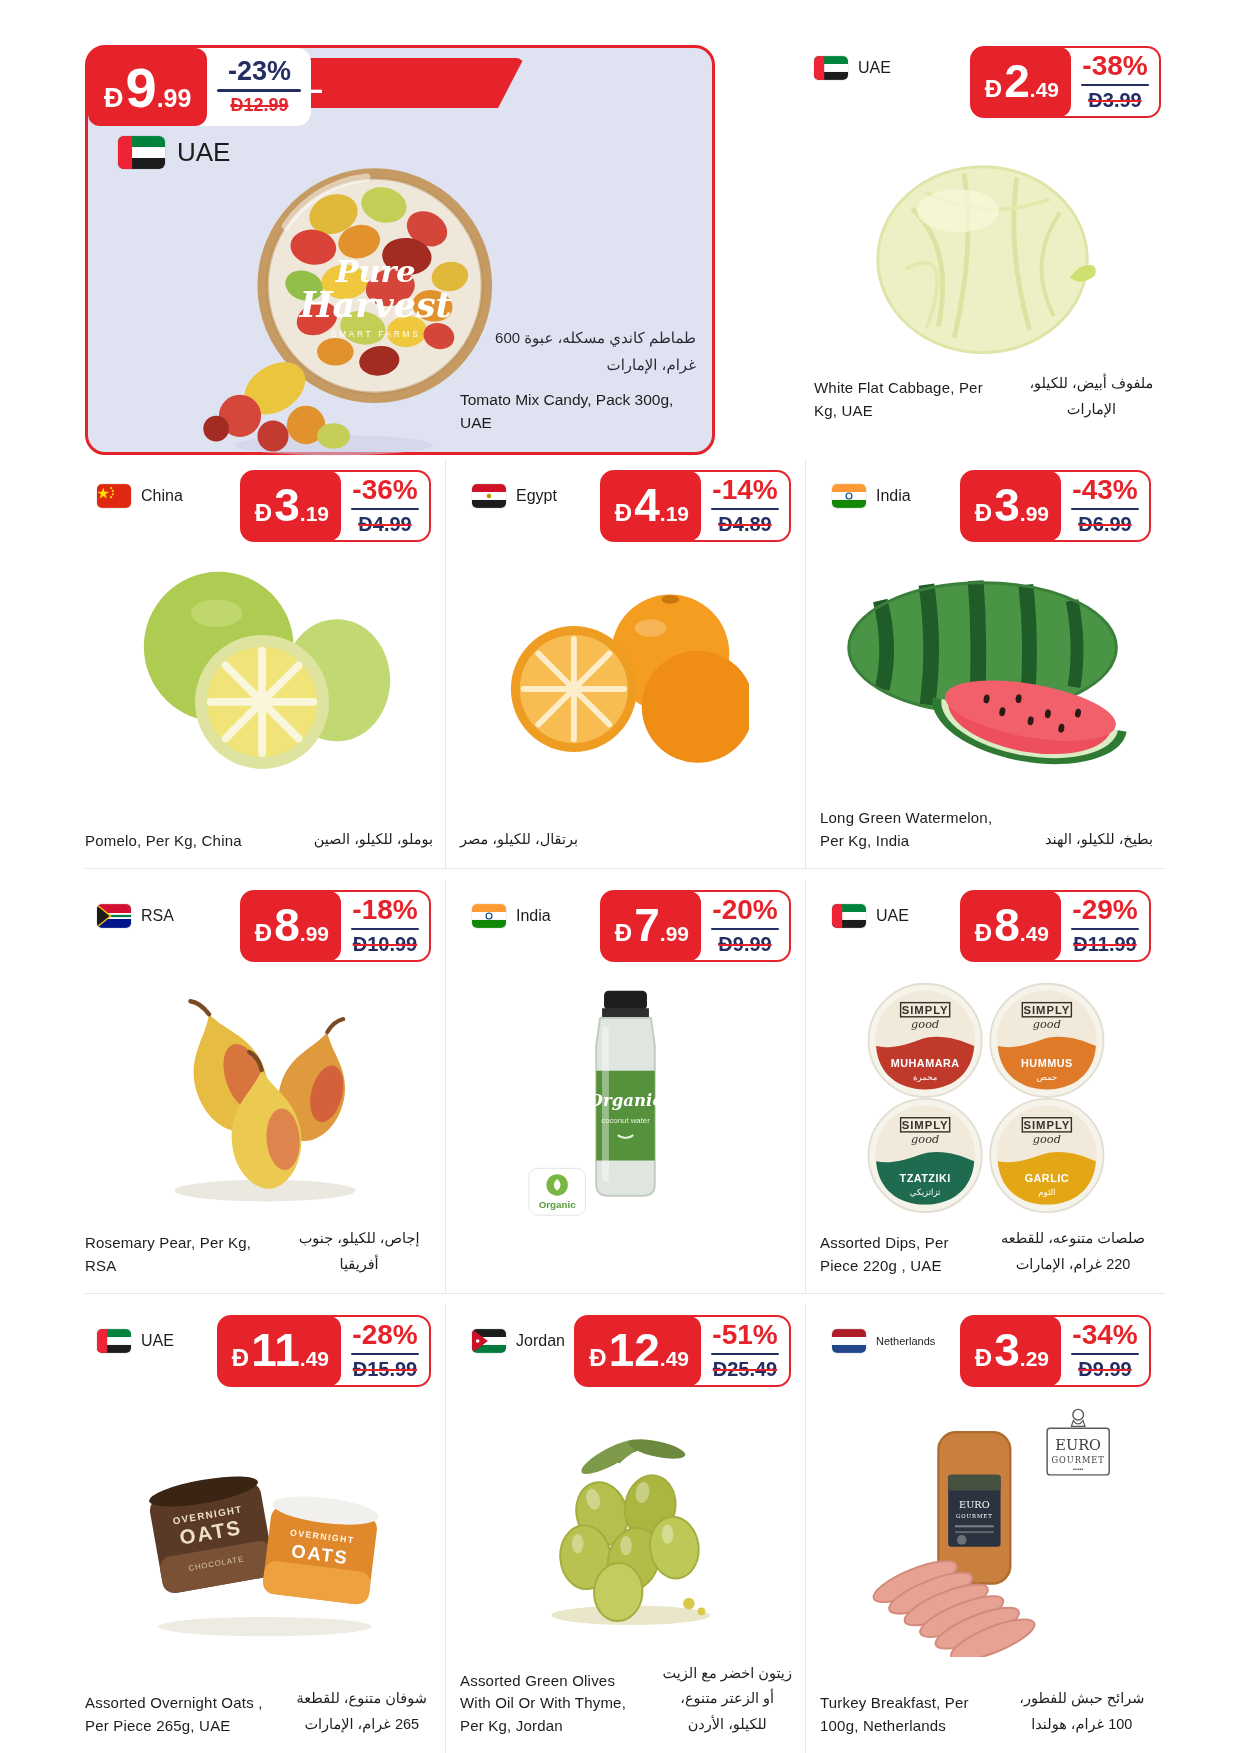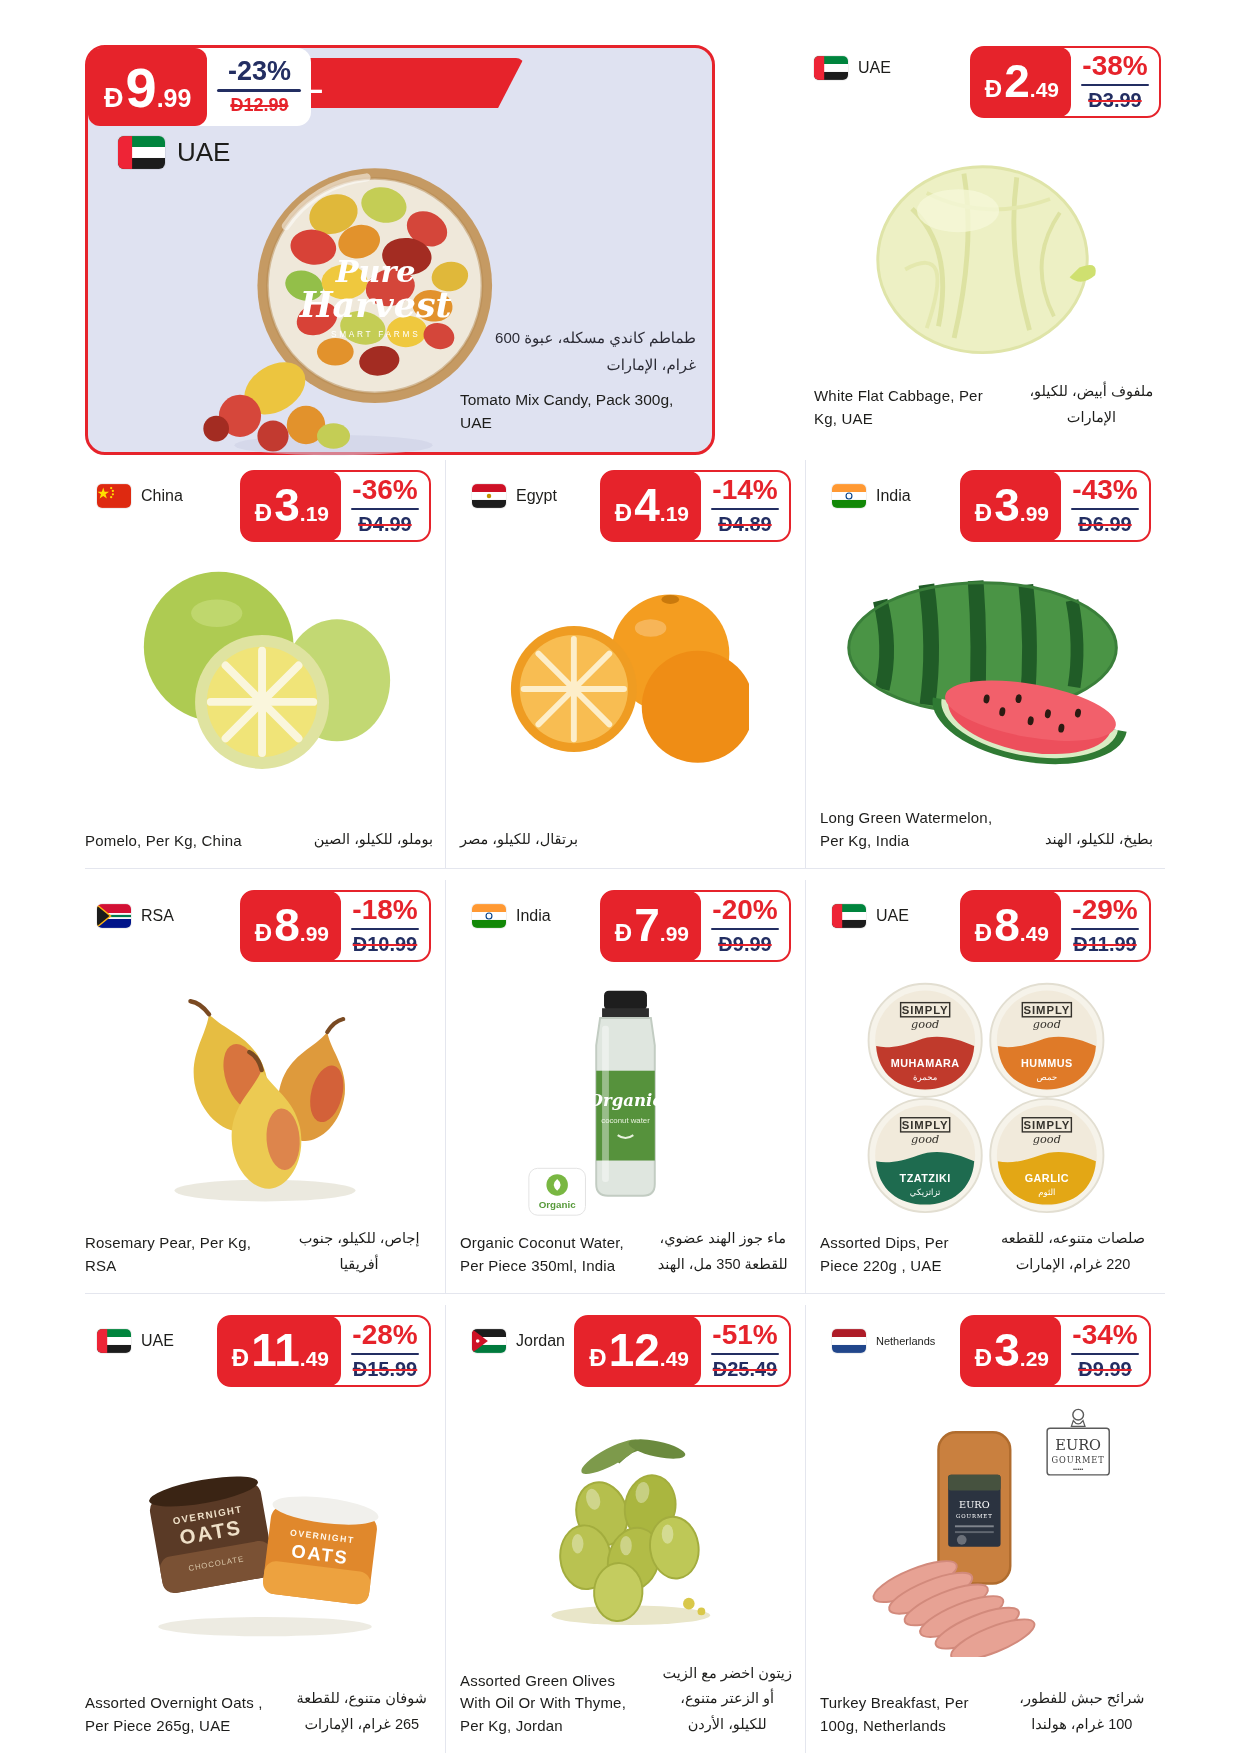--- a/index.html
+++ b/index.html
@@ -50,21 +50,21 @@
   .sd-img{position:absolute;left:108px;top:100px;}
   .sd-desc{position:absolute;right:16px;bottom:18px;width:236px;}
   .sd-desc .ar{direction:rtl;text-align:right;font-size:15px;line-height:1.8;color:#2b2b35;}
   .sd-desc .en{margin-top:10px;font-size:15.5px;line-height:1.5;color:var(--ink);}
 
   
   .cab-card{position:absolute;left:800px;top:40px;width:365px;height:400px;}
   .cab-card .head{left:14px;top:16px;}
   .cab-card .badge{right:4px;top:6px;}
   .cab-card .card-img{top:100px;bottom:66px;}
-  .cab-card .labels{left:14px;right:2px;bottom:10px;}
+  .cab-card .labels{left:14px;right:2px;bottom:18px;}
 
   
   .row{position:absolute;left:85px;width:1080px;display:flex;}
   .row2{top:460px;height:408px;}
   .row3{top:880px;height:413px;}
   .row4{top:1305px;height:448px;}
   .col{width:360px;position:relative;--ix:0px;}
   .col + .col{border-left:1px solid var(--line);--ix:14px;}
   .col .head{left:var(--ix);top:24px;margin-left:12px;}
   .col .badge{right:14px;top:10px;}
@@ -455,24 +455,20 @@
             <rect x="-24" y="50" width="7" height="160" rx="3" fill="#ffffff" opacity=".4"></rect>
           </g>
           <g transform="translate(6,196)">
             <rect width="58" height="48" rx="9" fill="#fff" stroke="#e2e2e2"></rect>
             <circle cx="29" cy="17" r="11" fill="#79b742"></circle>
             <path d="M29,11 q7,6 0,12 q-7,-6 0,-12" fill="#fff"></path>
             <text x="29" y="41" font-size="10" fill="#579a3a" text-anchor="middle" font-weight="bold">Organic</text>
           </g>
         </svg>
       </div>
-      <div class="labels">
-        <div class="name-en">Organic Coconut Water, Per Piece 350ml, India</div>
-        <div class="name-ar">ماء جوز الهند عضوي، للقطعة 350 مل، الهند</div>
-      </div>
     </div>
 
     <div class="col">
       <div class="head">
         <span class="flag">
           <svg viewBox="0 0 30 21">
               <rect width="30" height="7" fill="#00843d"></rect>
               <rect y="7" width="30" height="7" fill="#fff"></rect>
               <rect y="14" width="30" height="7" fill="#1c1c1c"></rect>
               <rect width="9" height="21" fill="#ee2436"></rect>

